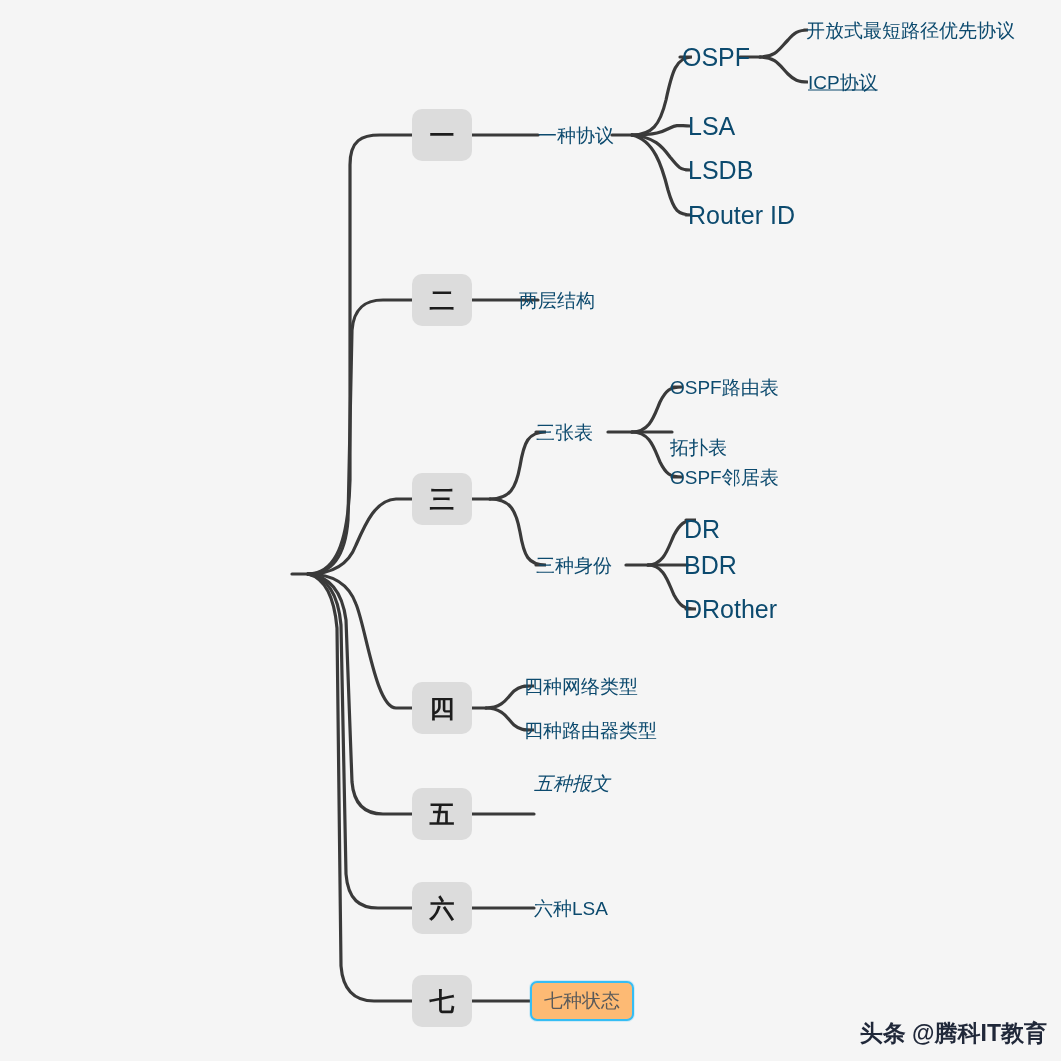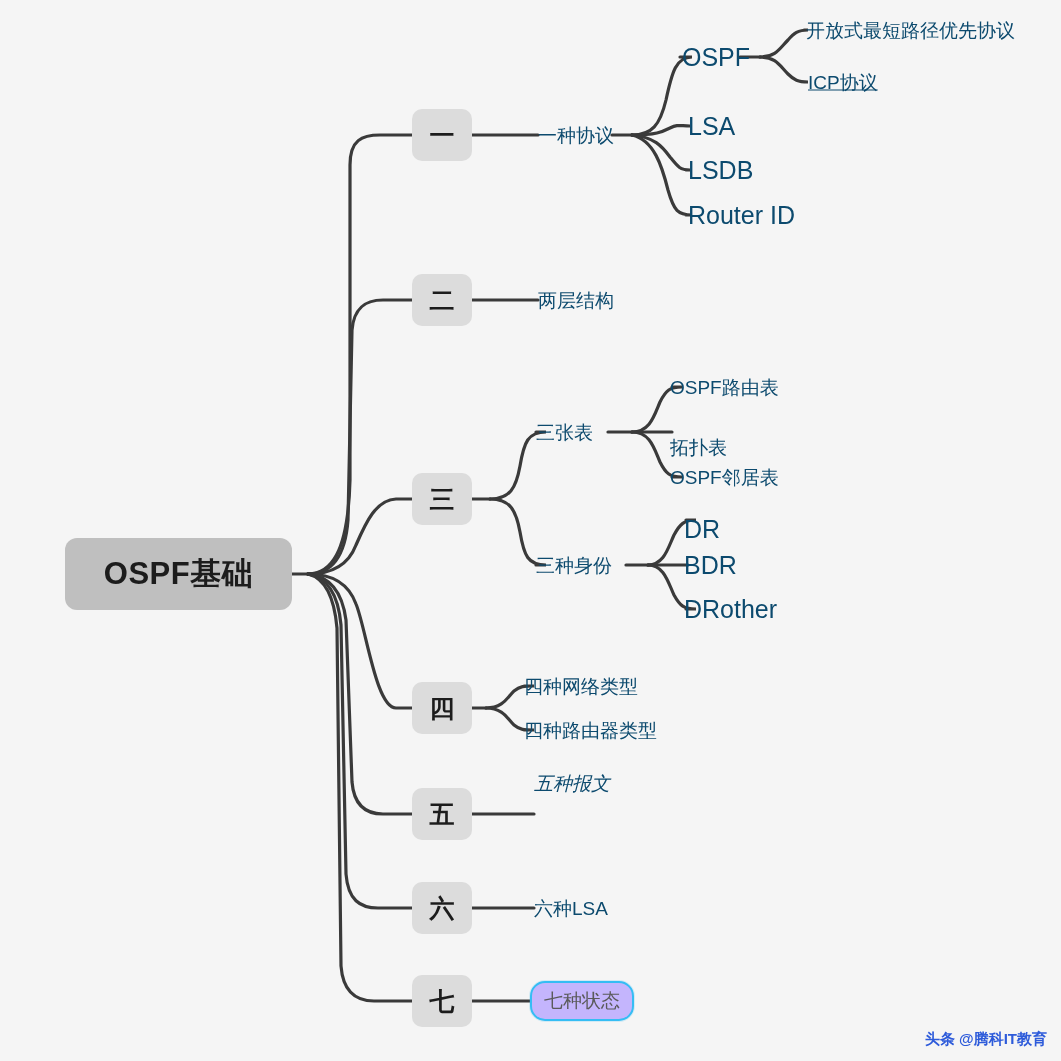--- a/index.html
+++ b/index.html
@@ -83,39 +83,39 @@
     line-height: 1;
     transform: translateY(-50%);
   }
   .text-node.latin {
     font-size: 25px;
   }
   
   .highlight-node {
     position: absolute;
     border: 2.5px solid #35bdf4;
-    background: #c4b5fd;
-    border-radius: 15px;
+    background: #fdba74;
+    border-radius: 7px;
     padding: 8px 12px 9px 12px;
     font-size: 19px;
     color: #5a5a5a;
     white-space: nowrap;
     line-height: 1;
     box-sizing: border-box;
     transform: translateY(-50%);
     box-shadow: 0 0 0 1px rgba(53,189,244,0.18);
   }
   
   .watermark {
     position: absolute;
     right: 14px;
     bottom: 12px;
-    font-size: 15px;
+    font-size: 23px;
     font-weight: bold;
-    color: #1d4ed8;
+    color: #0f172a;
     white-space: nowrap;
     opacity: 0.92;
   }
 </style>
 </head>
 <body>
 
 <div id="mindmap">
 
   <svg class="edges" viewBox="0 0 1061 1061">
@@ -162,23 +162,20 @@
     <path d="M486,708 C504,708 508,696 514,691 C520,686 524,686 534,686 L524,686"></path>
     <path d="M486,708 C504,708 508,720 514,725 C520,730 524,730 534,730 L524,730"></path>
 
     <path d="M472,814 L534,814"></path>
 
     <path d="M472,908 L534,908"></path>
 
     <path d="M472,1001 L536,1001"></path>
   </svg>
 
-  <div class="root-node">
-    <span class="root-label">OSPF基础</span>
-  </div>
 
   <div class="num-node" style="left:412px; top:109px;">
     <span class="num-label">一</span>
   </div>
   <div class="num-node" style="left:412px; top:274px;">
     <span class="num-label">二</span>
   </div>
   <div class="num-node" style="left:412px; top:473px;">
     <span class="num-label">三</span>
   </div>
@@ -202,21 +199,21 @@
   <div class="text-node" style="left:806px; top:30px;">开放式最短路径优先协议</div>
 
   <div class="text-node" style="left:808px; top:82px;text-decoration:underline;">ICP协议</div>
 
   <div class="text-node latin" style="left:688px; top:126px;">LSA</div>
 
   <div class="text-node latin" style="left:688px; top:170px;">LSDB</div>
 
   <div class="text-node latin" style="left:688px; top:215px;">Router ID</div>
 
-  <div class="text-node" style="left:538px; top:300px;">两层结构</div>
+  <div class="text-node" style="left:519px; top:300px;">两层结构</div>
 
   <div class="text-node" style="left:536px; top:432px;">三张表</div>
 
   <div class="text-node" style="left:670px; top:387px;">OSPF路由表</div>
 
   <div class="text-node" style="left:670px; top:432px;margin-top:15px;">拓扑表</div>
 
   <div class="text-node" style="left:670px; top:477px;">OSPF邻居表</div>
 
   <div class="text-node" style="left:536px; top:565px;">三种身份</div>

